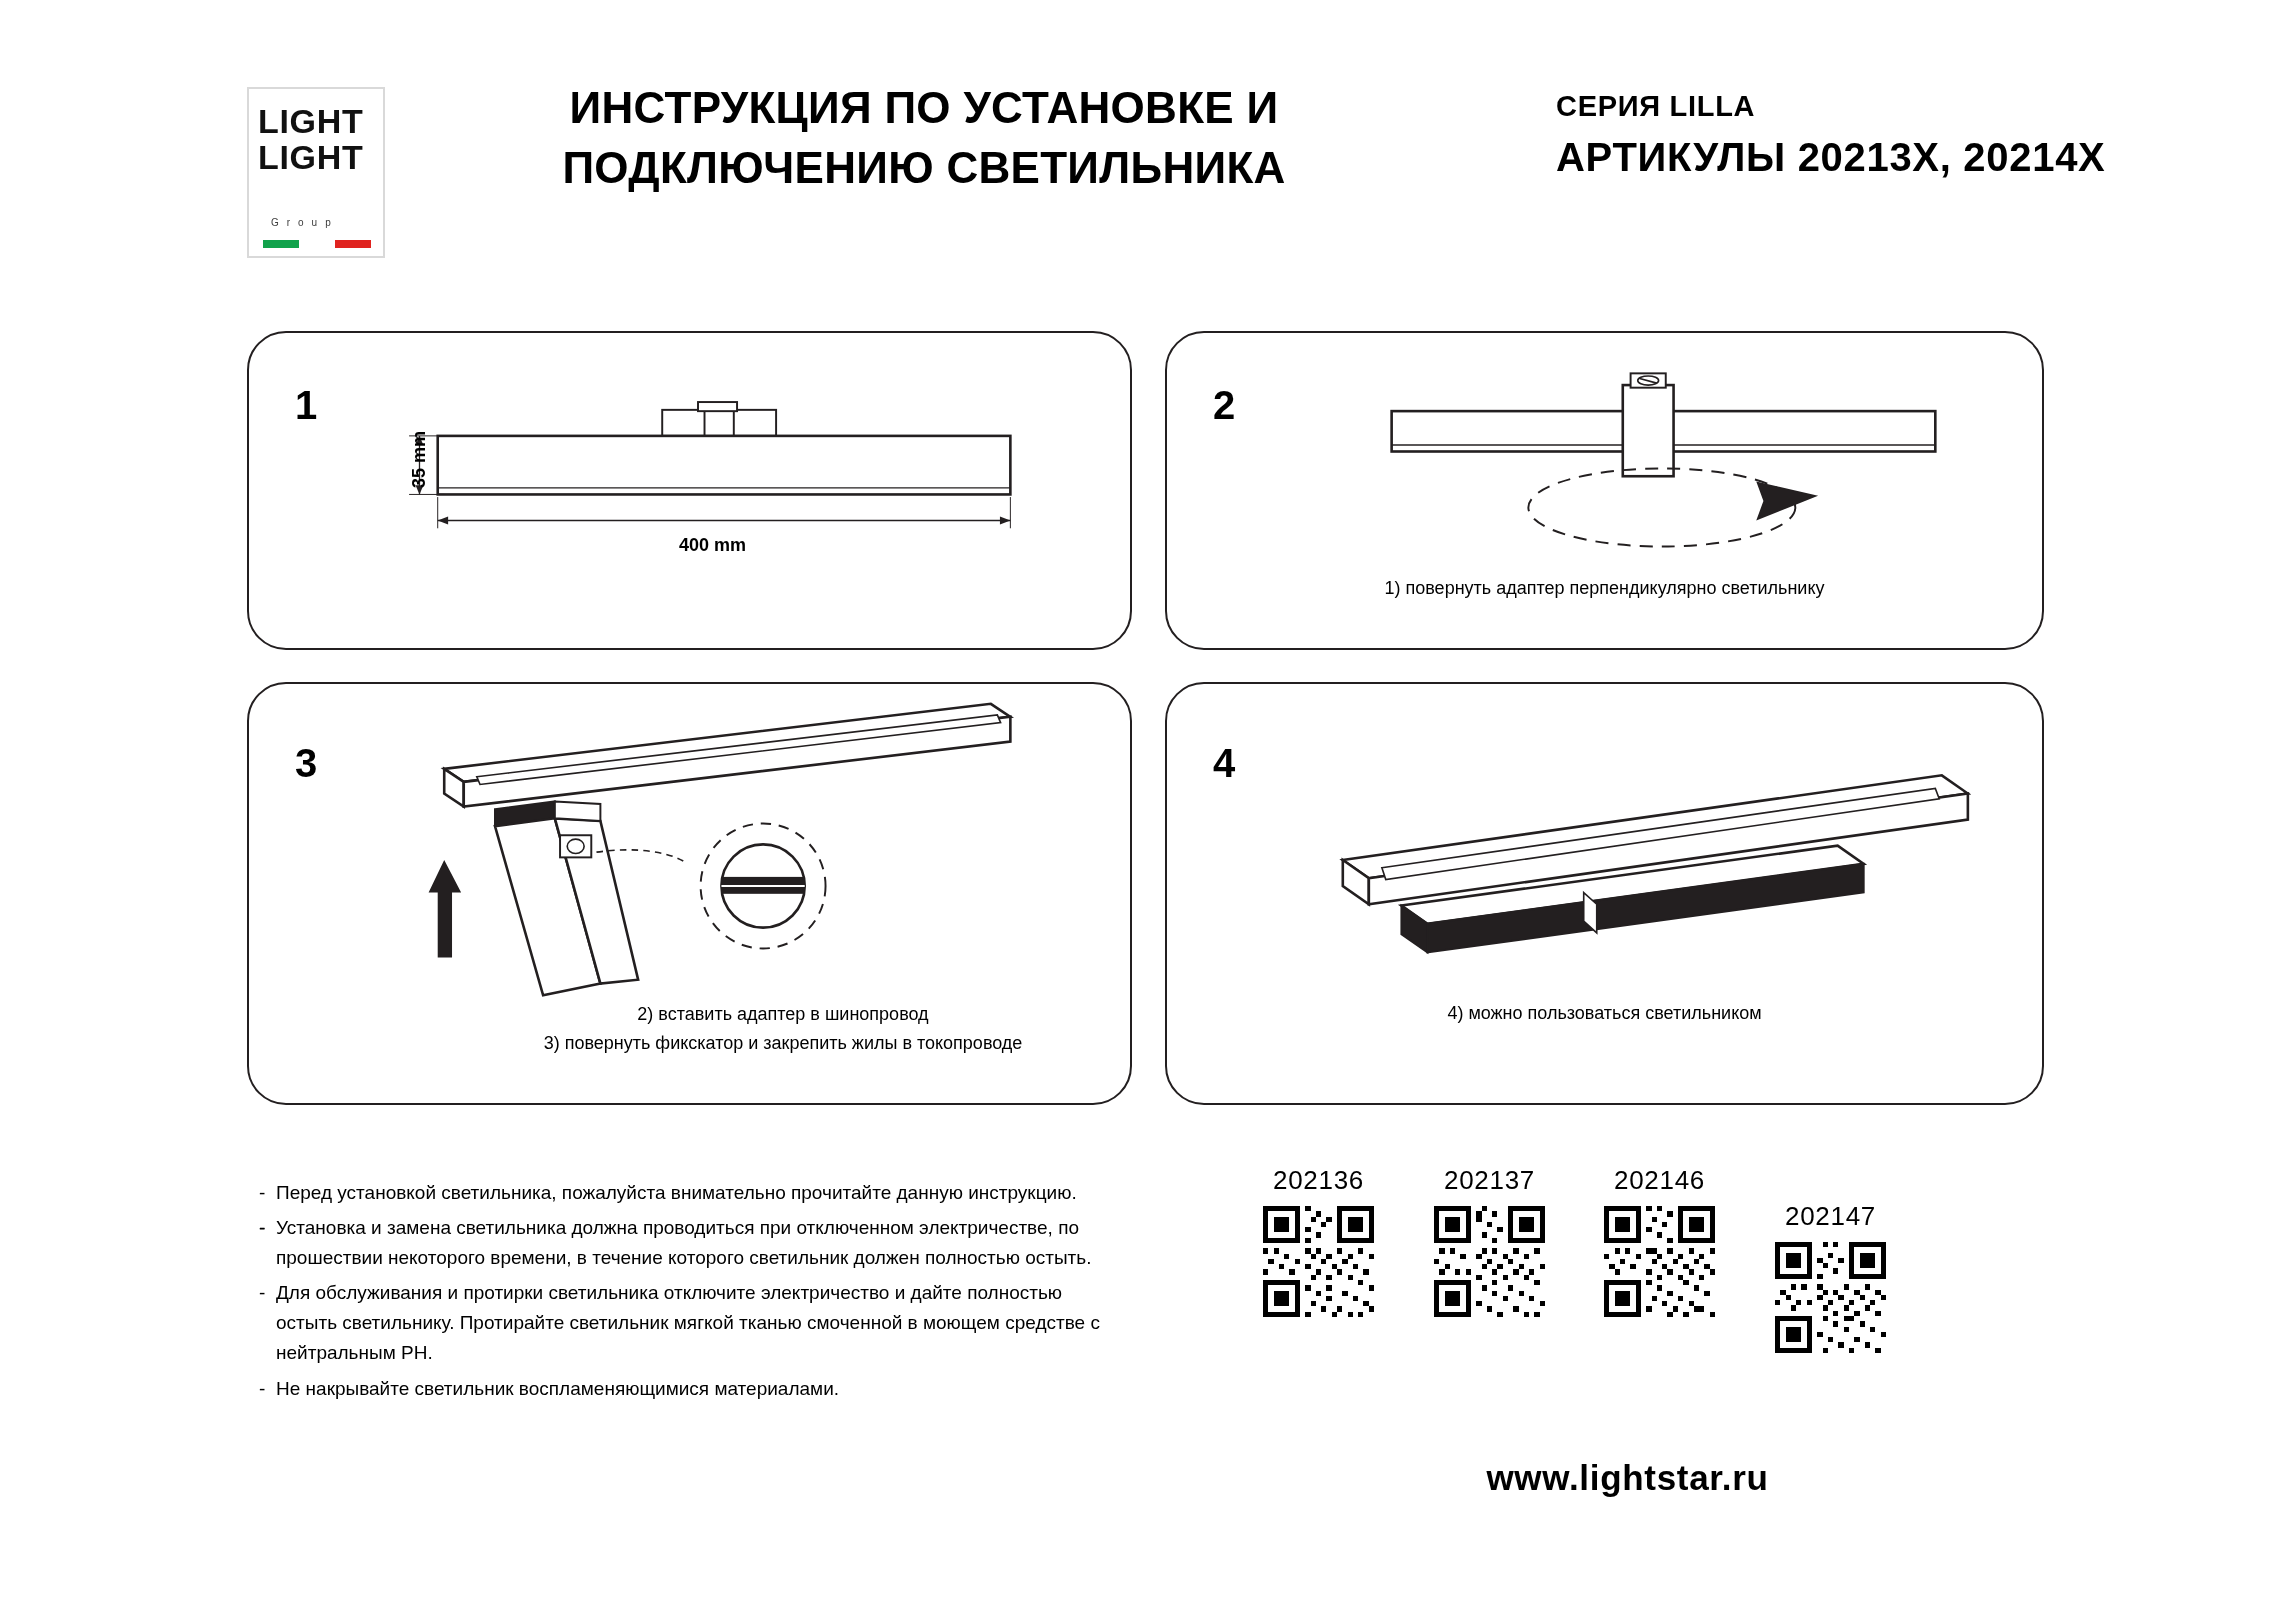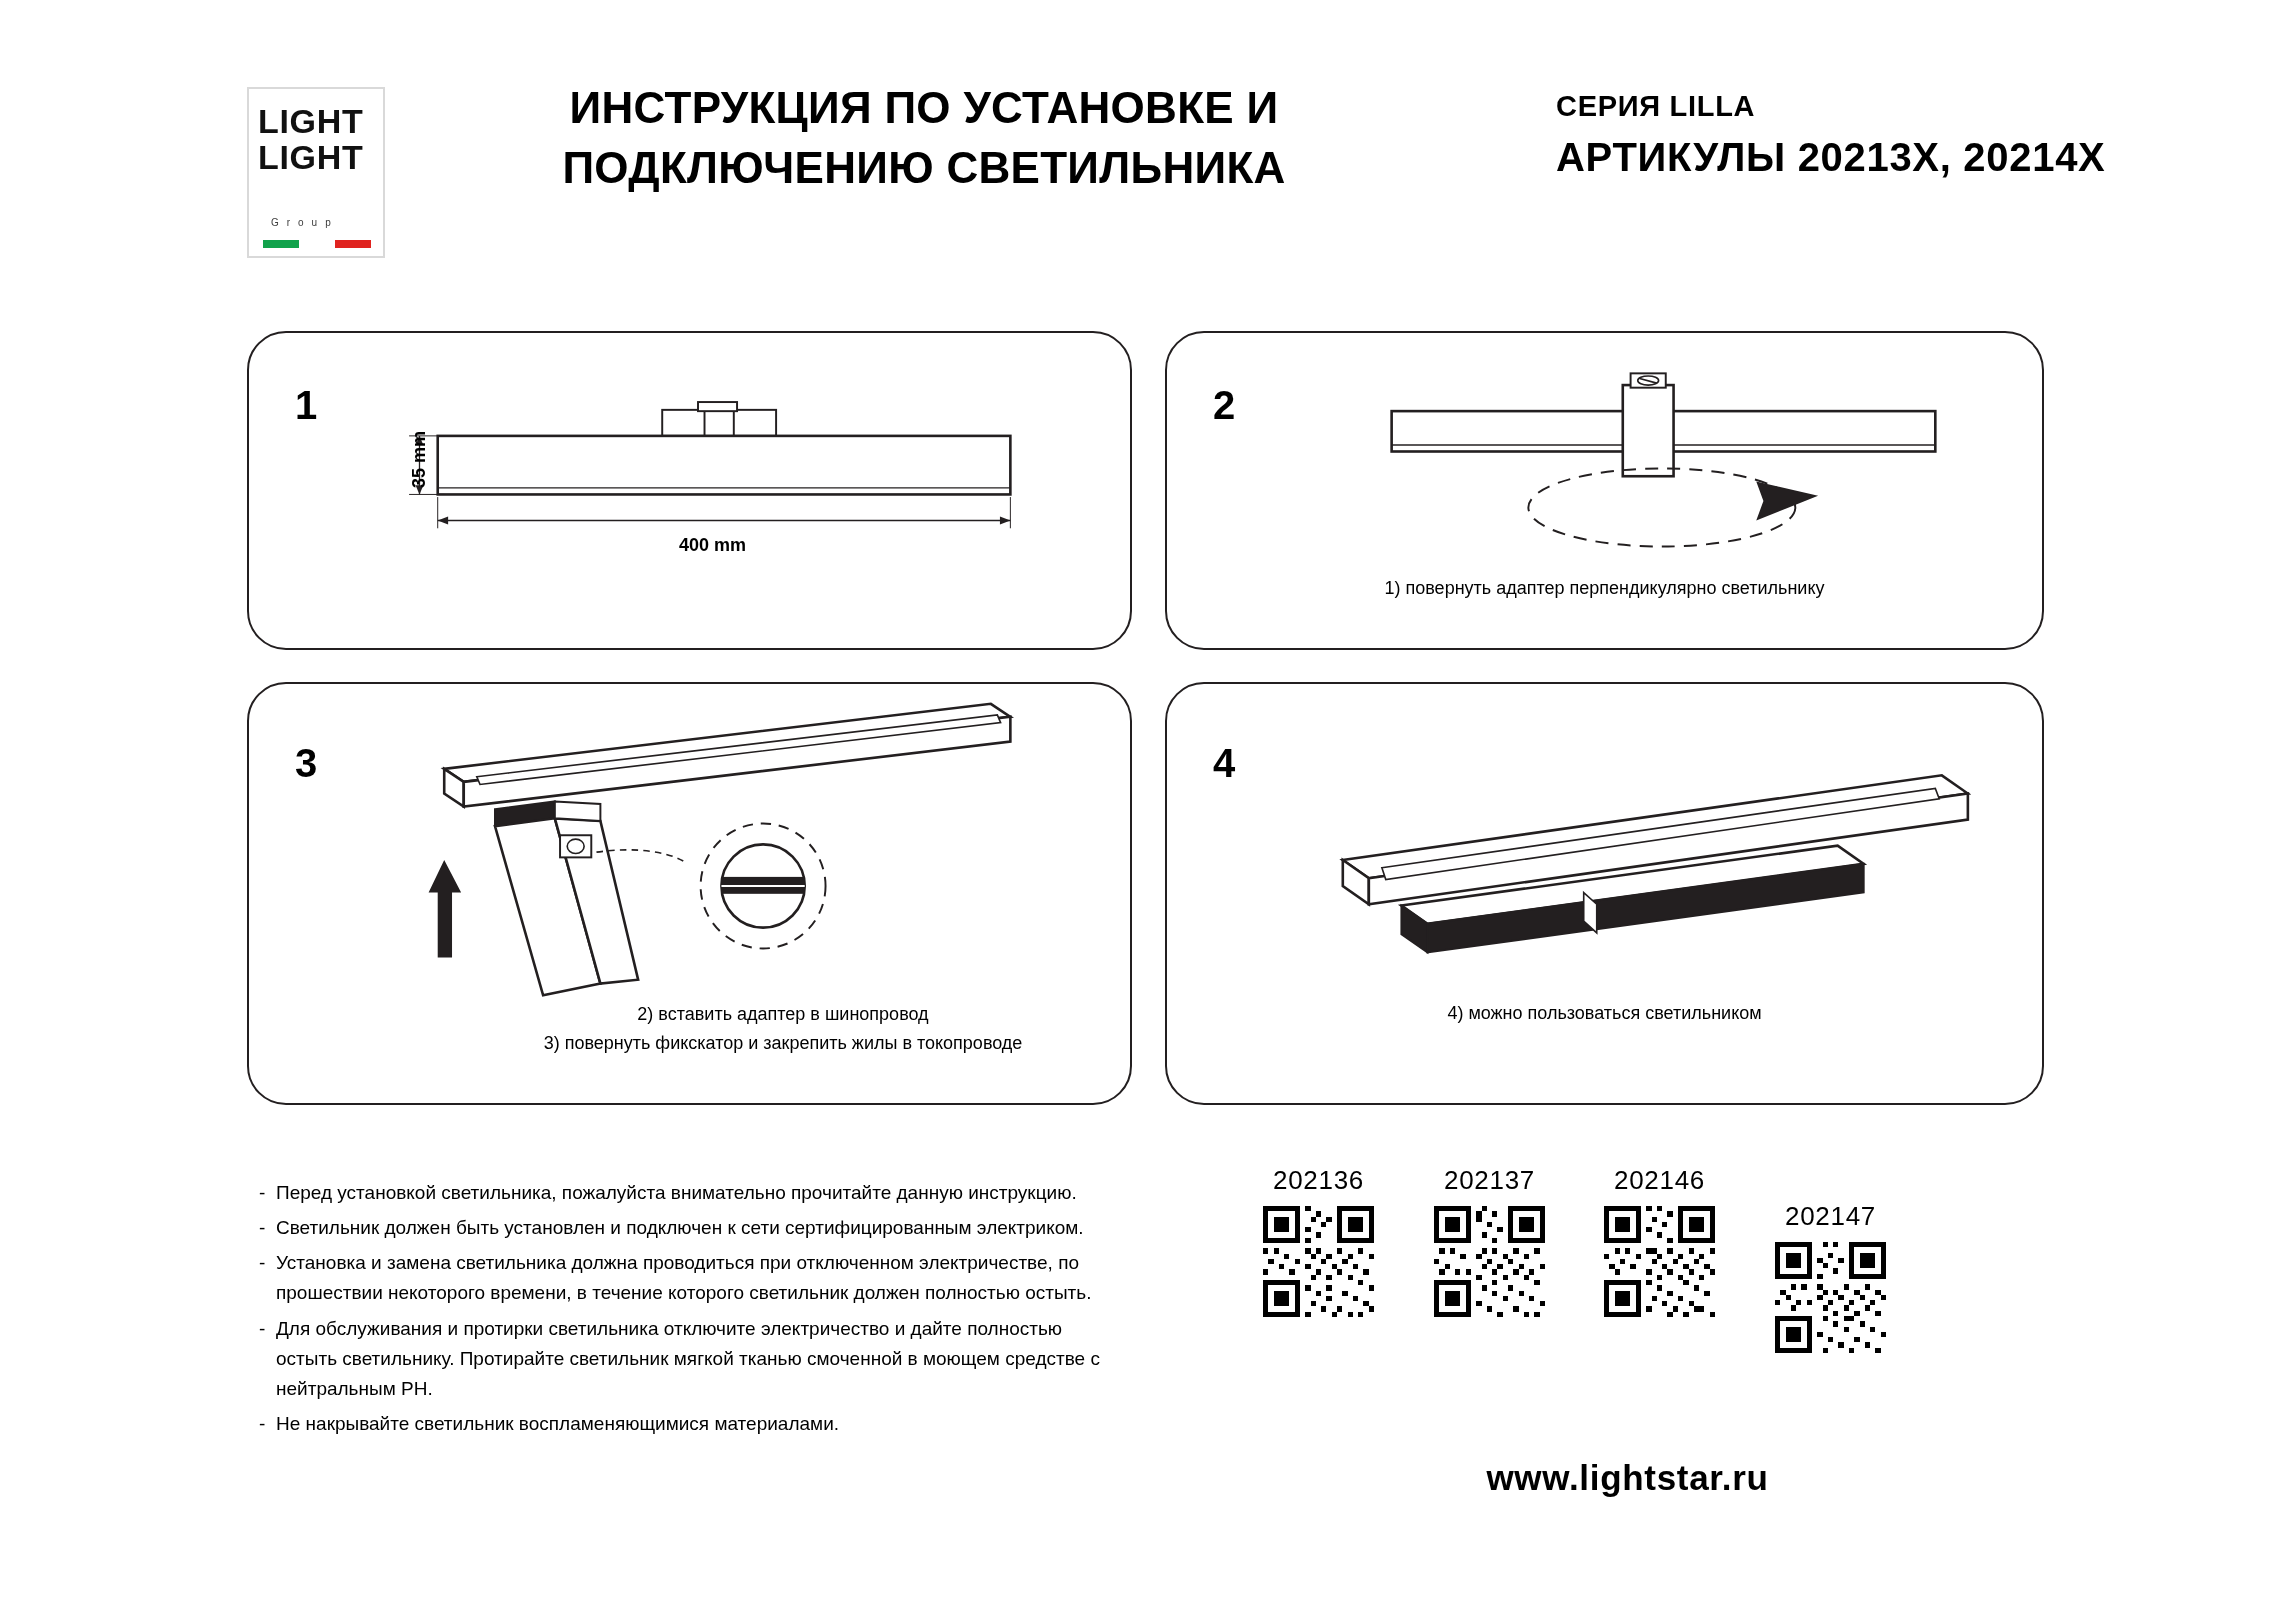--- a/index.html
+++ b/index.html
@@ -336,21 +336,21 @@
       <polygon points="360,320 400,348 400,392 360,364" fill="#231f20" stroke="#231f20" stroke-width="3"></polygon>
       <polygon points="400,348 1070,256 1070,300 400,392" fill="#231f20" stroke="#231f20" stroke-width="3"></polygon>
       <polygon points="640,300 660,318 660,362 640,344" fill="#ffffff" stroke="#231f20" stroke-width="2.5"></polygon>
     </svg>
 
     <div class="caption" style="top:316px;">4) можно пользоваться светильником</div>
   </div>
 
   <div class="notes">
     <div class="note"><span class="dash">-</span><span>Перед установкой светильника, пожалуйста внимательно прочитайте данную инструкцию.</span></div>
-    <div class="note"><span class="dash">-</span><span>Светильник должен быть установлен и подключен к сети сертифицированным электриком.</span></div>
+    <div class="note"><span class="dash">-</span></div>
     <div class="note"><span class="dash">-</span><span>Установка и замена светильника должна проводиться при отключенном электричестве, по прошествии некоторого времени, в течение которого светильник должен полностью остыть.</span></div>
     <div class="note"><span class="dash">-</span><span>Для обслуживания и протирки светильника отключите электричество и дайте полностью остыть светильнику. Протирайте светильник мягкой тканью смоченной в моющем средстве с нейтральным РН.</span></div>
     <div class="note"><span class="dash">-</span><span>Не накрывайте светильник воспламеняющимися материалами.</span></div>
   </div>
 
   <div class="qr-area">
 
     <div class="qr-item" style="left:0px; top:0px;">
       <div class="qr-code-label">202136</div>
       <svg class="qr-img" viewBox="0 0 21 21" shape-rendering="crispEdges">

